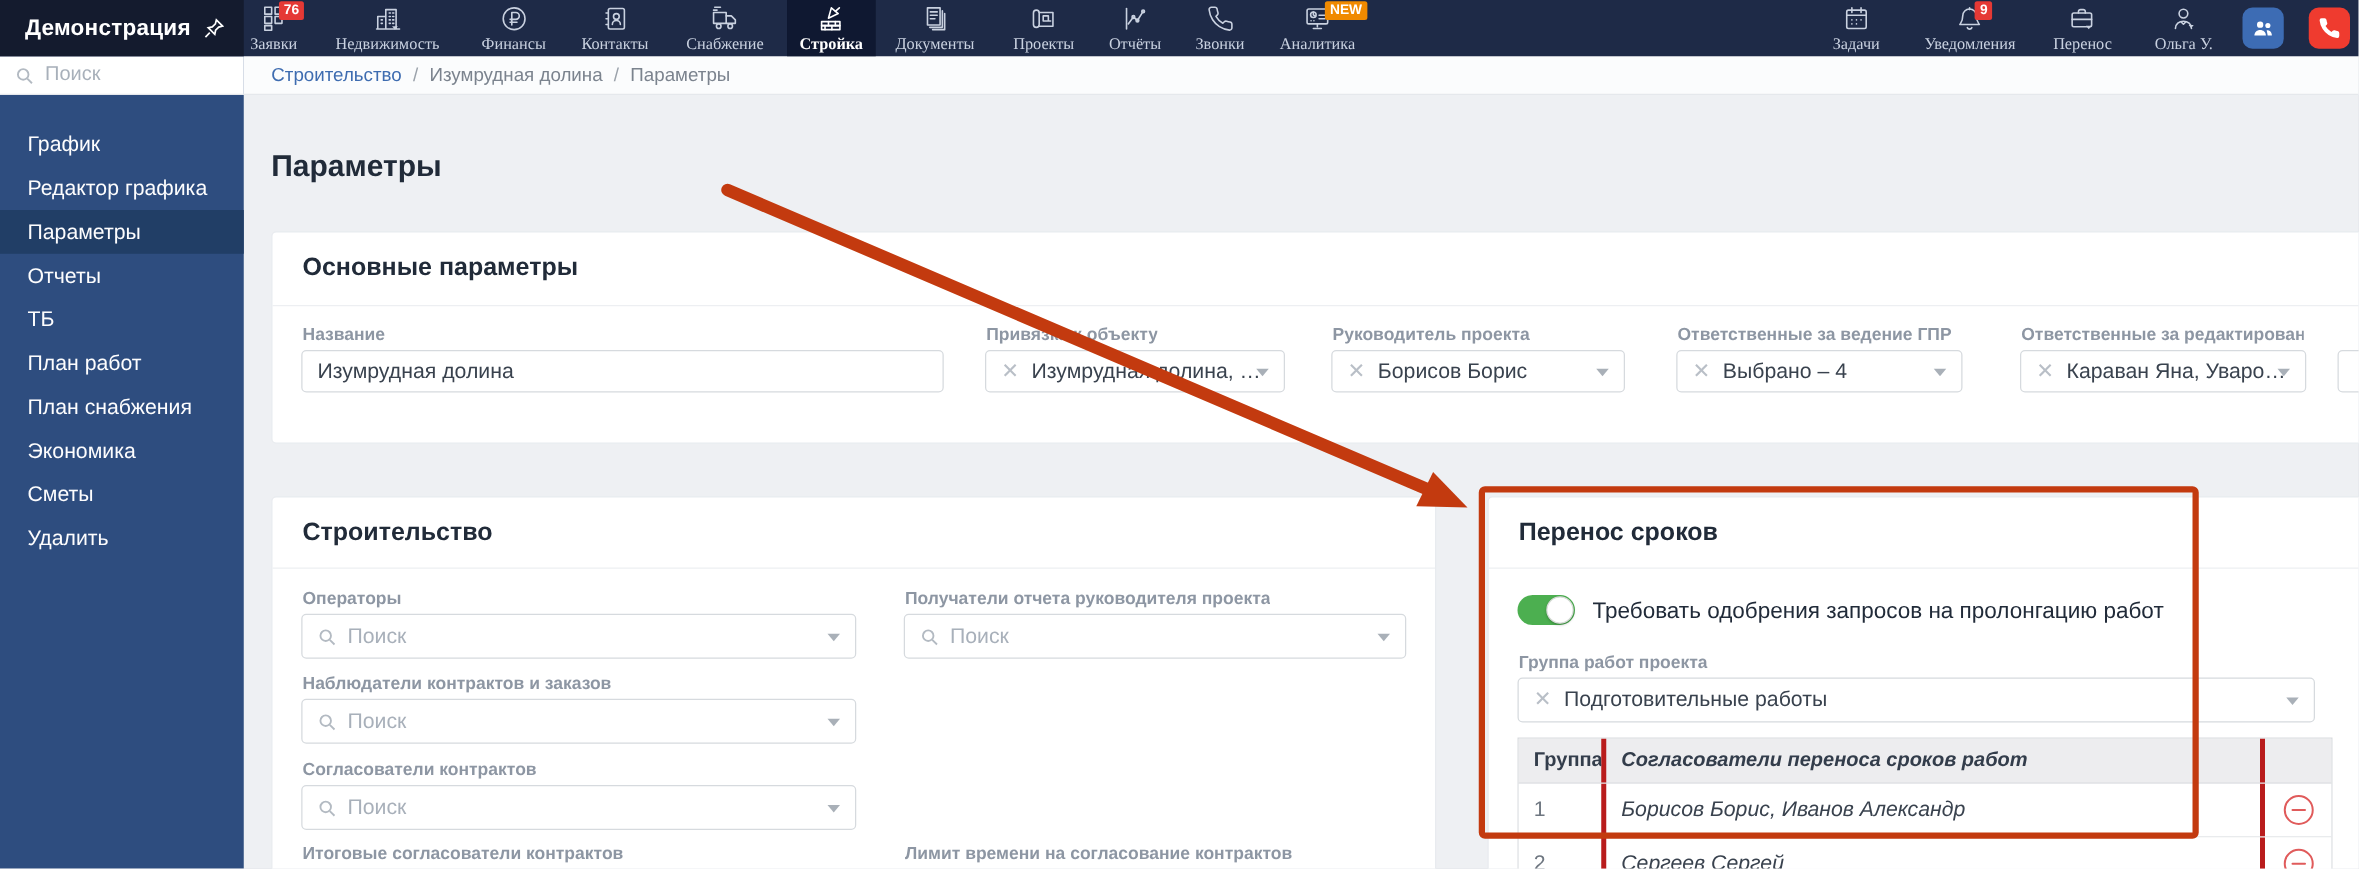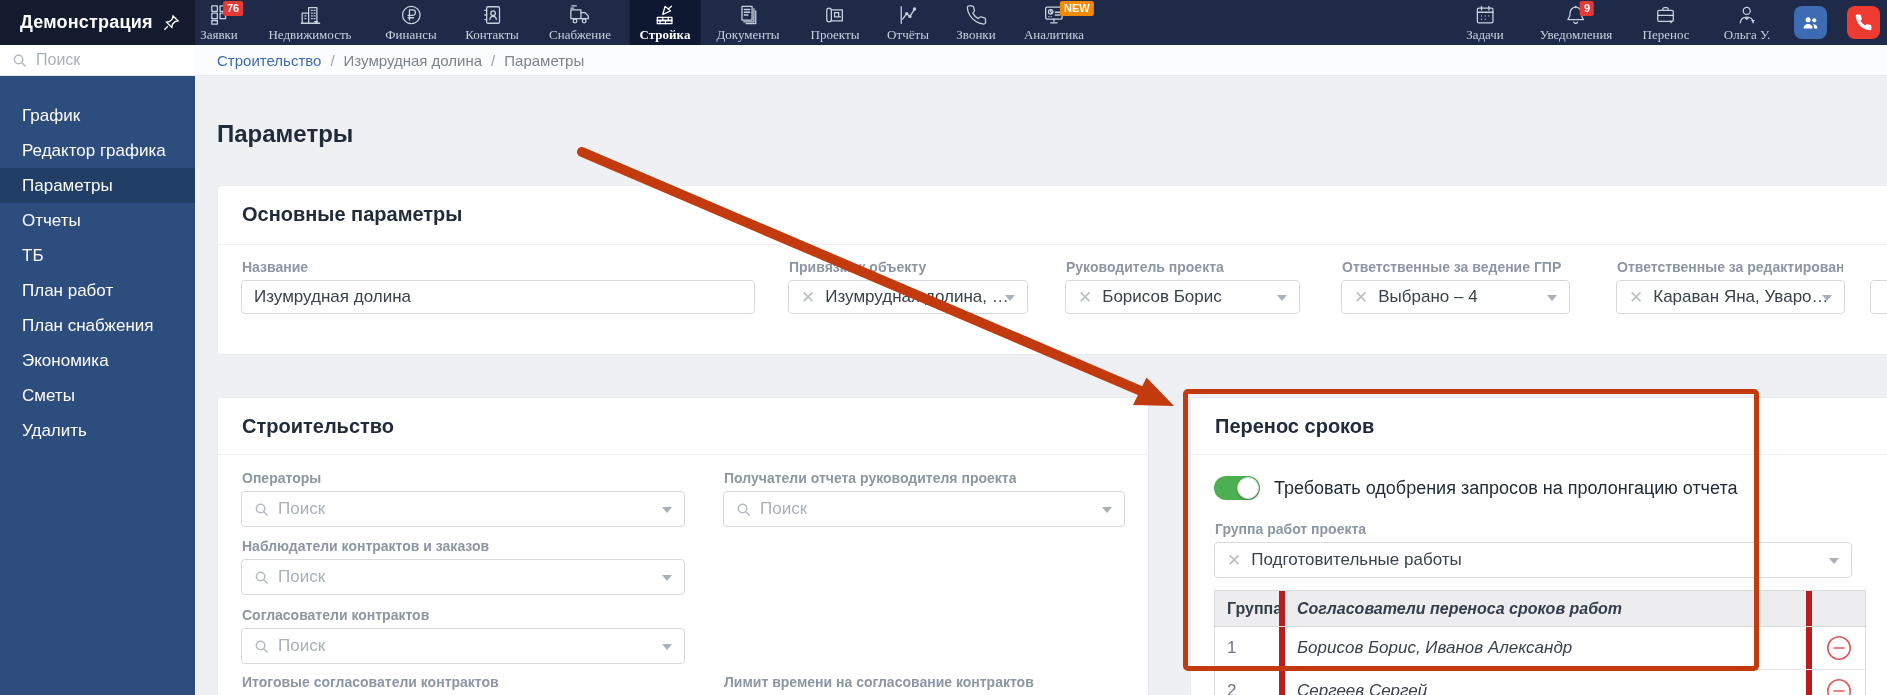--- a/index.html
+++ b/index.html
@@ -70,21 +70,21 @@
   
   .toggle { position:absolute; width:46px; height:24px; border-radius:12px; background:#4caf50; cursor:pointer; }
   .toggle .knob { position:absolute; right:1px; top:1px; width:22px; height:22px; border-radius:50%;
                   background:#fff; border:1px solid #d8dcd8; box-shadow:0 1px 2px rgba(0,0,0,.25); }
   .toggle-label { position:absolute; font-size:18px; color:#212b39; white-space:nowrap; }
   
   .tbl { position:absolute; border:1px solid #d9dcdf; background:#fff; }
   .tbl-head { display:flex; height:36px; background:#ededef; border-bottom:1px solid #d9dcdf; }
   .tbl-row { display:flex; height:43px; border-bottom:1px solid #e2e5e8; background:#fff; }
   .tc { display:flex; align-items:center; padding:0 12px; font-size:17px; color:#39424e;
-        border-right:6px solid #b91c1c; position:relative; white-space:nowrap; overflow:hidden; }
+        border-right:4px solid #b91c1c; position:relative; white-space:nowrap; overflow:hidden; }
   .tc:last-child { border-right:none; }
   .tc.c1 { width:70px; flex:none; }
   .tc.c2 { width:527px; flex:none;font-style:italic; }
   .tc.c3 { width:53px; flex:none; justify-content:center; overflow:visible; }
   .tbl-head .tc { font-weight:bold; color:#333d4b; font-size:16px; }
   .rownum { color:#6e7680; }
   .minus-btn { width:26px; height:26px; cursor:pointer; }
   
   .red-box { position:absolute; left:1183px; top:389px; width:576px; height:282px;
              border:5px solid #c33a0f; border-radius:5px; z-index:40; pointer-events:none; }
@@ -377,21 +377,21 @@
   <div class="fld-label" style="left:242px; top:674px;">Итоговые согласователи контрактов</div>
   <div class="fld-label" style="left:724px; top:674px;">Лимит времени на согласование контрактов</div>
 
   <div class="card" style="left:1190px; top:397px; width:710px; height:340px;">
     <div class="card-h">Перенос сроков</div>
     <div class="card-div" style="top:56px;"></div>
   </div>
   <div class="toggle" style="left:1214px; top:476px;">
     <span class="knob"></span>
   </div>
-  <div class="toggle-label" style="left:1274px; top:478px;">Требовать одобрения запросов на пролонгацию отчета</div>
+  <div class="toggle-label" style="left:1274px; top:478px;">Требовать одобрения запросов на пролонгацию работ</div>
   <div class="fld-label" style="left:1215px; top:521px;">Группа работ проекта</div>
   <div class="box h36" style="left:1214px; top:542px; width:638px;">
     <span class="x">✕</span>
     <span>Подготовительные работы</span>
     <span class="caret"></span>
   </div>
 
   <div class="tbl" style="left:1214px; top:590px; width:652px;">
     <div class="tbl-head">
       <div class="tc c1">Группа</div>

